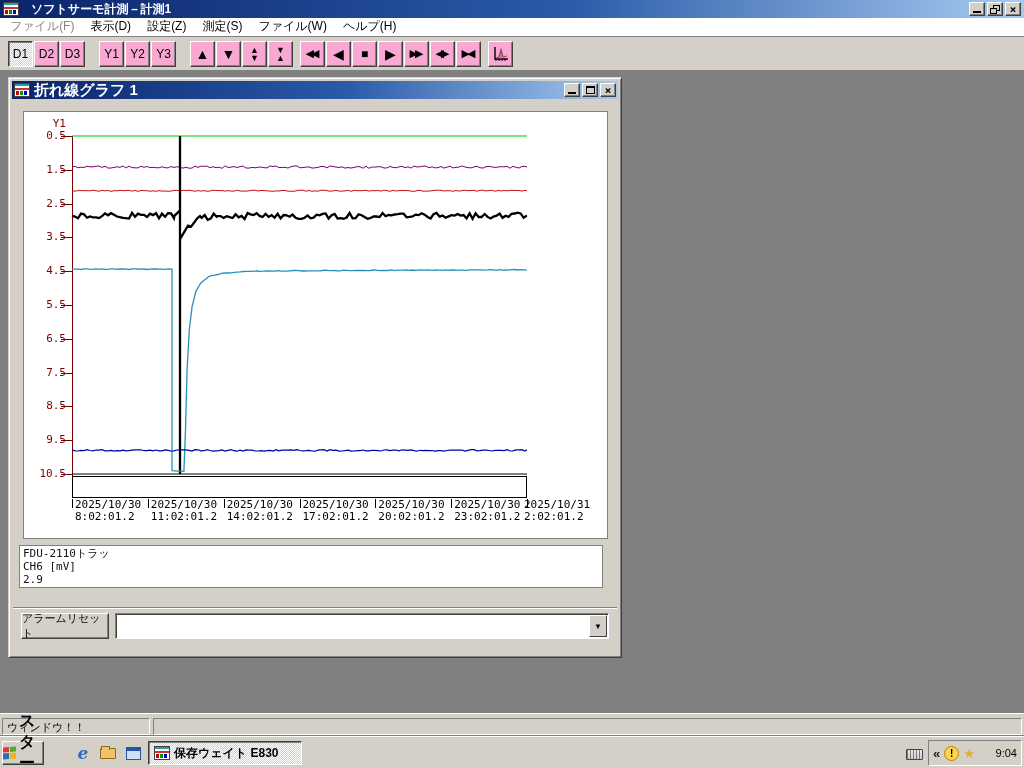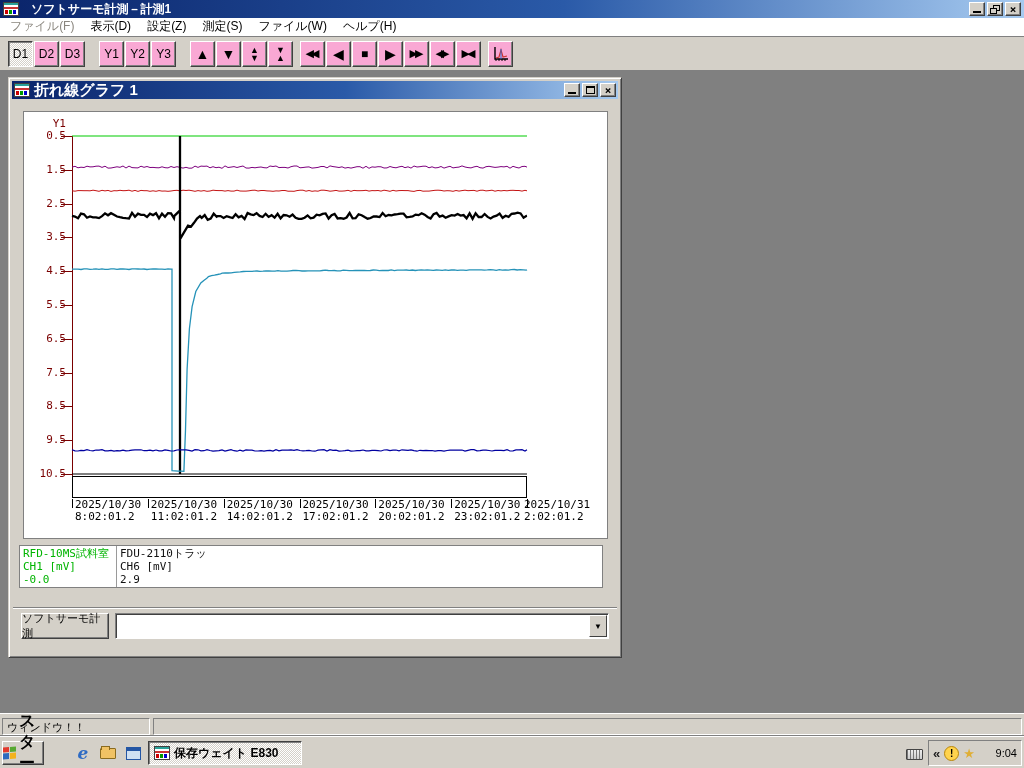--- a/index.html
+++ b/index.html
@@ -322,34 +322,29 @@
         </div>
         <div class="xtick" style="left: 503px;"></div>
         <div class="xlab" style="left: 500px;">
           <div>2025/10/31</div>
           <div>2:02:01.2</div>
         </div>
       </div>
   </div>
 
   <div class="legend">
-    <div class="legend-cell" style="color: rgb(0, 180, 0);">
-      <div>RFD-10MS試料室</div>
-      <div>CH1 [mV]</div>
-      <div>-0.0</div>
-    </div>
     <div class="legend-cell" style="color: rgb(17, 17, 17);">
       <div>FDU-2110トラッ</div>
       <div>CH6 [mV]</div>
       <div>2.9</div>
     </div>
   </div>
 
   <div class="groove"></div>
-  <div class="alarm-btn">ソフトサーモ計測</div>
+  <div class="alarm-btn">アラームリセット</div>
   <div class="combo">
     <span class="field"></span>
     <span class="drop">
         <span>▼</span>
       </span>
   </div>
 </div>
 
 <div class="statusbar">
   <div class="status-panel sp-left">ウィンドウ！！</div>

